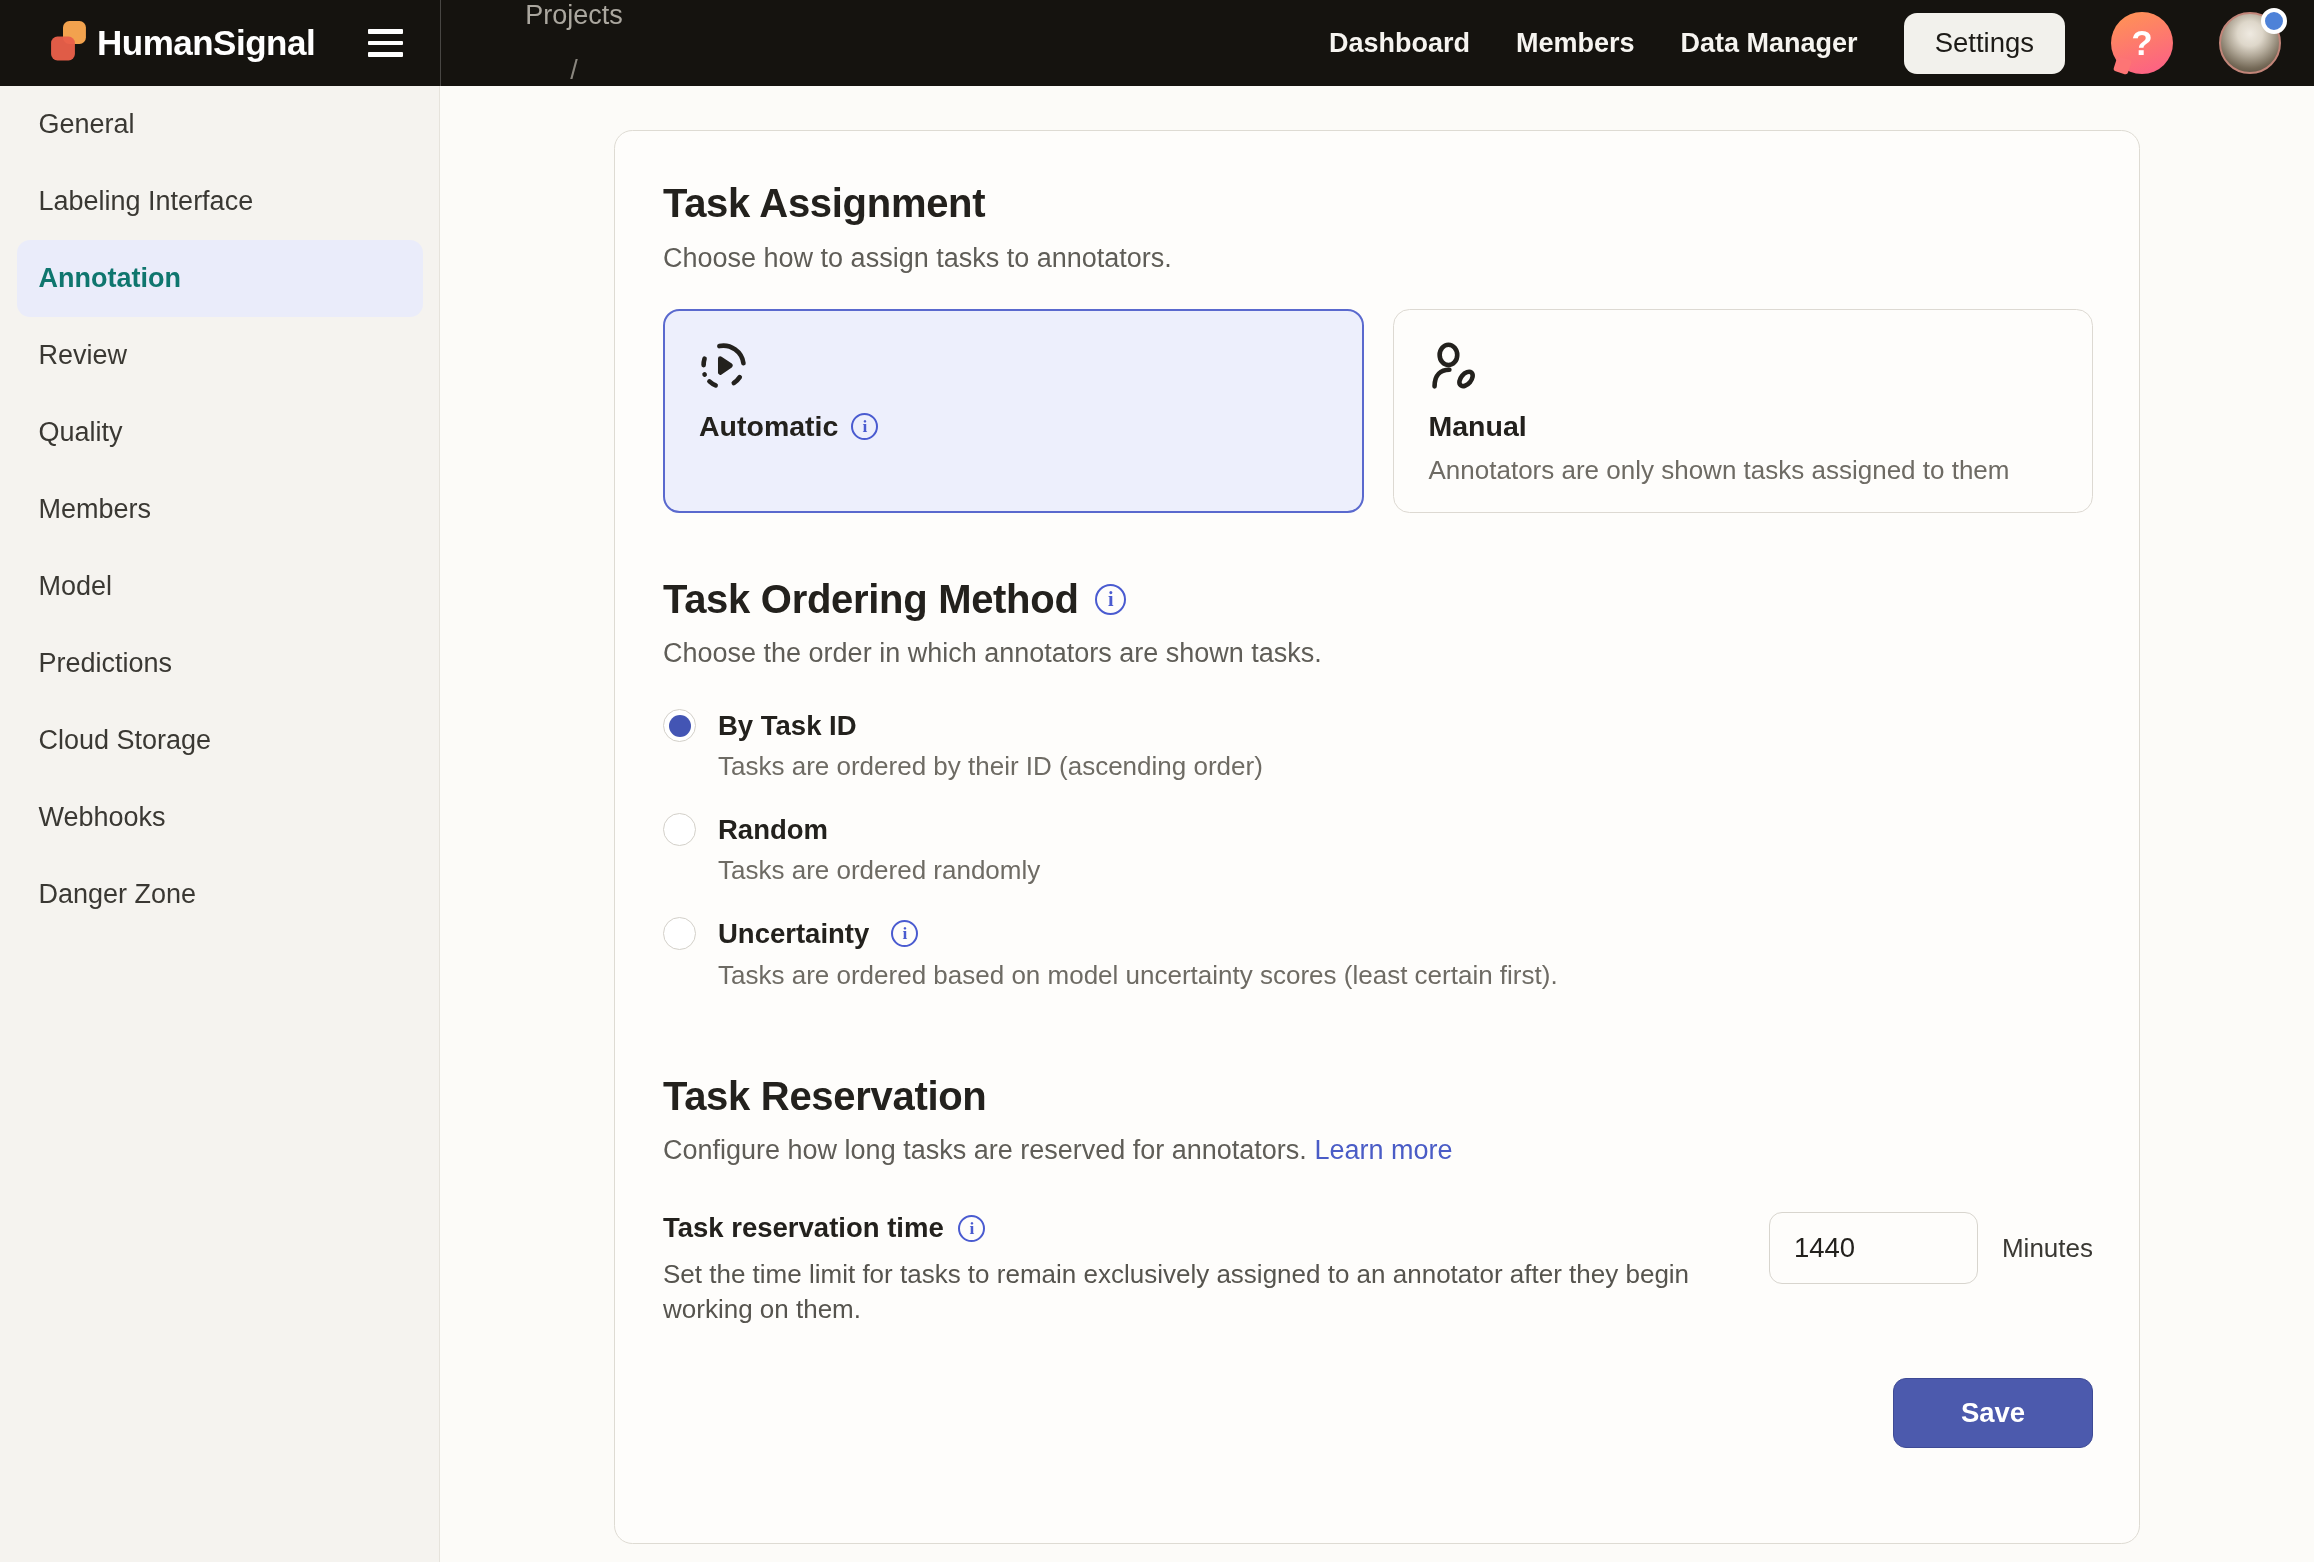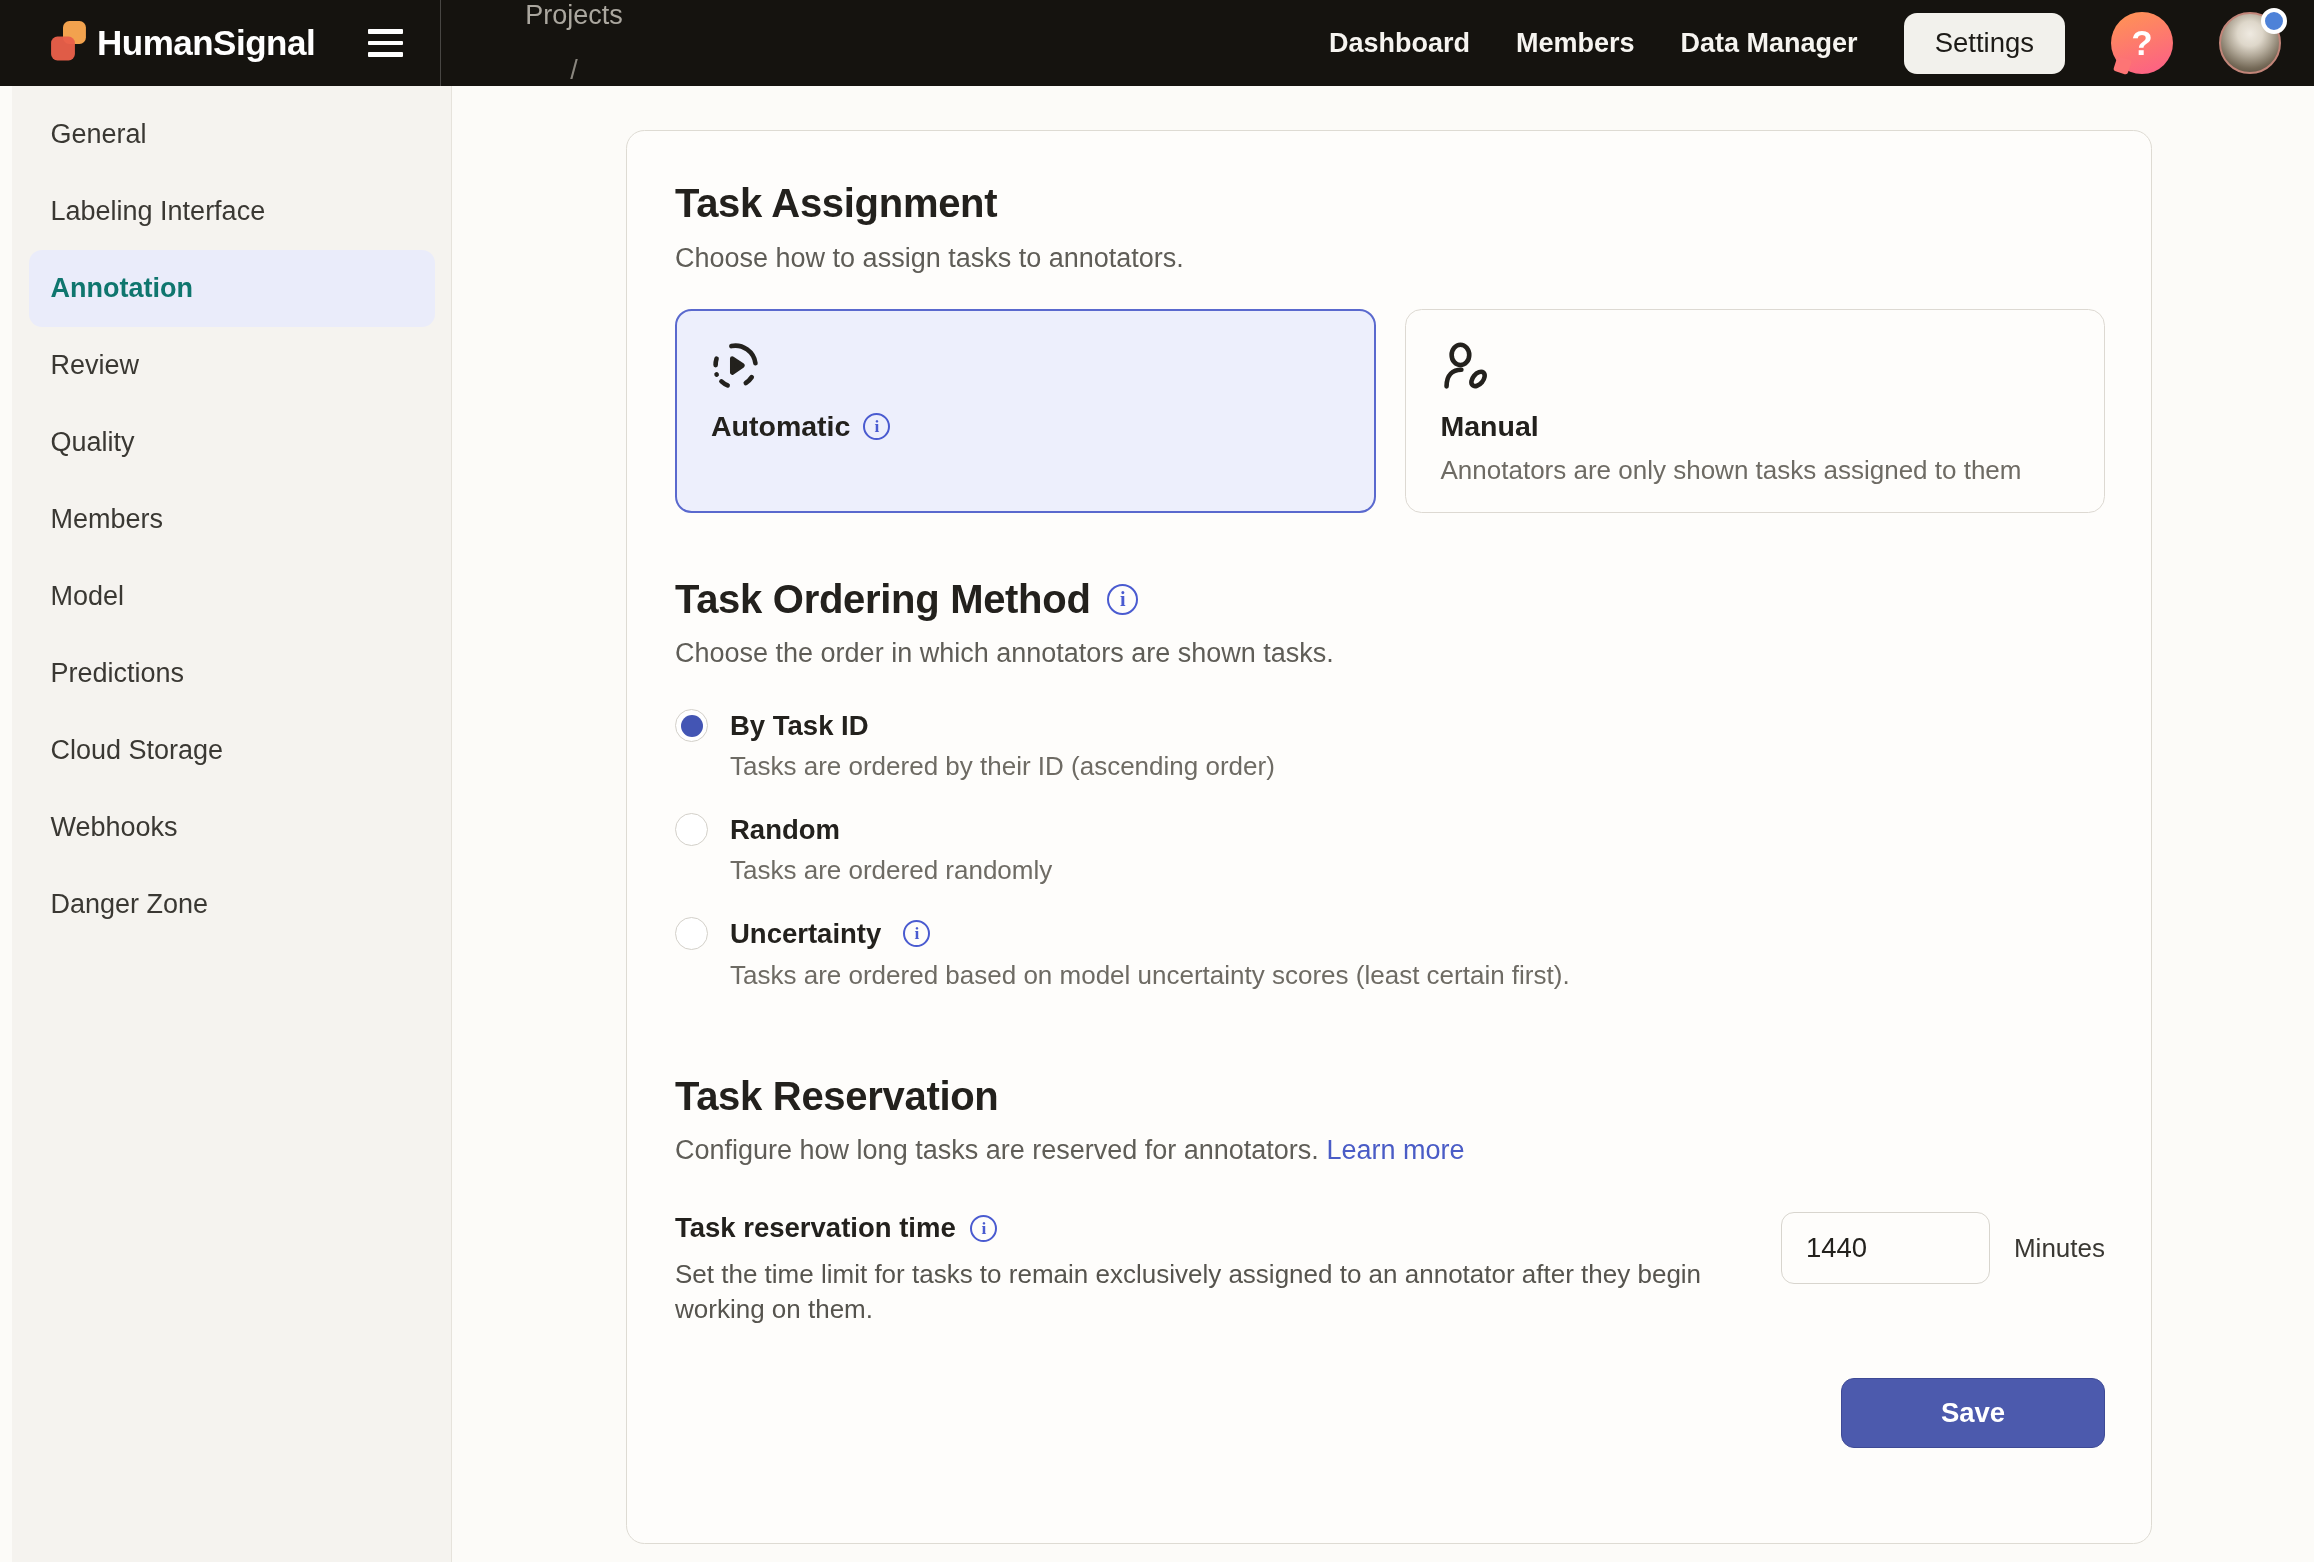--- a/index.html
+++ b/index.html
@@ -25,21 +25,21 @@
   .settings-btn { height: 61px; padding: 0 31px; border: none; border-radius: 13px; background: #f2f1ec; color: #1d1b17; font-family: inherit; font-size: 27.5px; font-weight: 500; cursor: pointer; }
   .help-bubble { position: relative; width: 62px; height: 62px; border: none; border-radius: 50%; background: linear-gradient(160deg, #ff9355 5%, #fc5f86 95%); color: #fff; font-family: inherit; font-size: 35px; font-weight: 700; cursor: pointer; display: grid; place-items: center; }
   .help-bubble::after { content: ""; position: absolute; left: 3.7px; bottom: 1.8px; width: 14.7px; height: 14.7px; background: #fd7575; border-radius: 2.8px; transform: rotate(18deg); }
   .avatar-wrap { position: relative; width: 62px; height: 62px; cursor: pointer; }
   .avatar { width: 62px; height: 62px; border-radius: 50%; border: 2.8px solid #c28579;
     background: radial-gradient(circle at 50% 34%, #efeae1 0%, #ded7ca 26%, #b3aa9a 46%, #756a58 72%, #453d30 100%); }
   .avatar-badge { position: absolute; top: -3.7px; right: -5.5px; width: 26px; height: 26px; border-radius: 50%; background: #4e82d8; border: 4.6px solid #ffffff; }
 
   
   .body { flex: 1; display: flex; min-height: 0; }
-  .sidebar { width: 440px; flex: none; background: #f5f3ef; border-right: 1.8px solid #e6e3dc; padding-top: 10px; margin-left: 12px; }
+  .sidebar { width: 440px; flex: none; background: #f5f3ef; border-right: 1.8px solid #e6e3dc; padding-top: 0; }
   .side-item { height: 77px; margin: 0 16.5px; padding-left: 22px; display: flex; align-items: center; border-radius: 13px; font-size: 27px; color: #3a3833; cursor: pointer; white-space: nowrap; }
   .side-item.active { background: #eaecfa; color: #0f766e; font-weight: 700; }
 
   .main { flex: 1; background: #fcfbf8; }
   .panel { margin: 44px 0 0 174px; width: 1526px; height: 1414px; background: #fefdfb; border: 1.8px solid #dedbd3; border-radius: 18.4px; padding: 50px 46px 0 48px; }
 
   .section-title { font-size: 40px; font-weight: 700; color: #23211d; letter-spacing: -0.3px; display: flex; align-items: center; gap: 16.5px; }
   .section-sub { margin-top: 16.5px; font-size: 27px; color: #5f5d57; }
   .link { color: #4a5cc6; cursor: pointer; }
 
@@ -72,21 +72,21 @@
   .field-row { margin-top: 46px; display: flex; align-items: flex-start; }
   .field-left { width: 1084px; flex: none; }
   .field-label-row { display: flex; align-items: center; gap: 14.7px; }
   .field-label { font-size: 27.5px; font-weight: 700; color: #23211d; }
   .field-desc { margin-top: 13px; font-size: 26px; line-height: 1.35; color: #56544e; max-width: 1074px; }
   .field-right { margin-left: auto; display: flex; align-items: center; gap: 24px; }
   .time-input { width: 209px; height: 72px; border: 1.8px solid #d8d5ce; border-radius: 13px; background: #fefdfb; font-family: inherit; font-size: 27.5px; color: #23211d; padding: 0 24px; outline: none; }
   .unit-label { font-size: 26px; color: #3a3833; }
 
   .save-row { display: flex; justify-content: flex-end; margin-top: 51px; }
-  .save-btn { width: 264px; height: 70px; background: #4c5aad; border: 0.9px solid #3e4a95; border-radius: 13px; color: #ffffff; font-family: inherit; font-size: 27.5px; font-weight: 700; cursor: pointer; }
+  .save-btn { width: 200px; height: 70px; background: #4c5aad; border: 0.9px solid #3e4a95; border-radius: 13px; color: #ffffff; font-family: inherit; font-size: 27.5px; font-weight: 700; cursor: pointer; }
 </style>
 </head>
 <body>
 
 <div class="app">
 
   <header class="topbar">
     <div class="topbar-left">
       <div class="logo">
         <svg class="logo-mark" viewBox="0 0 38 48">

